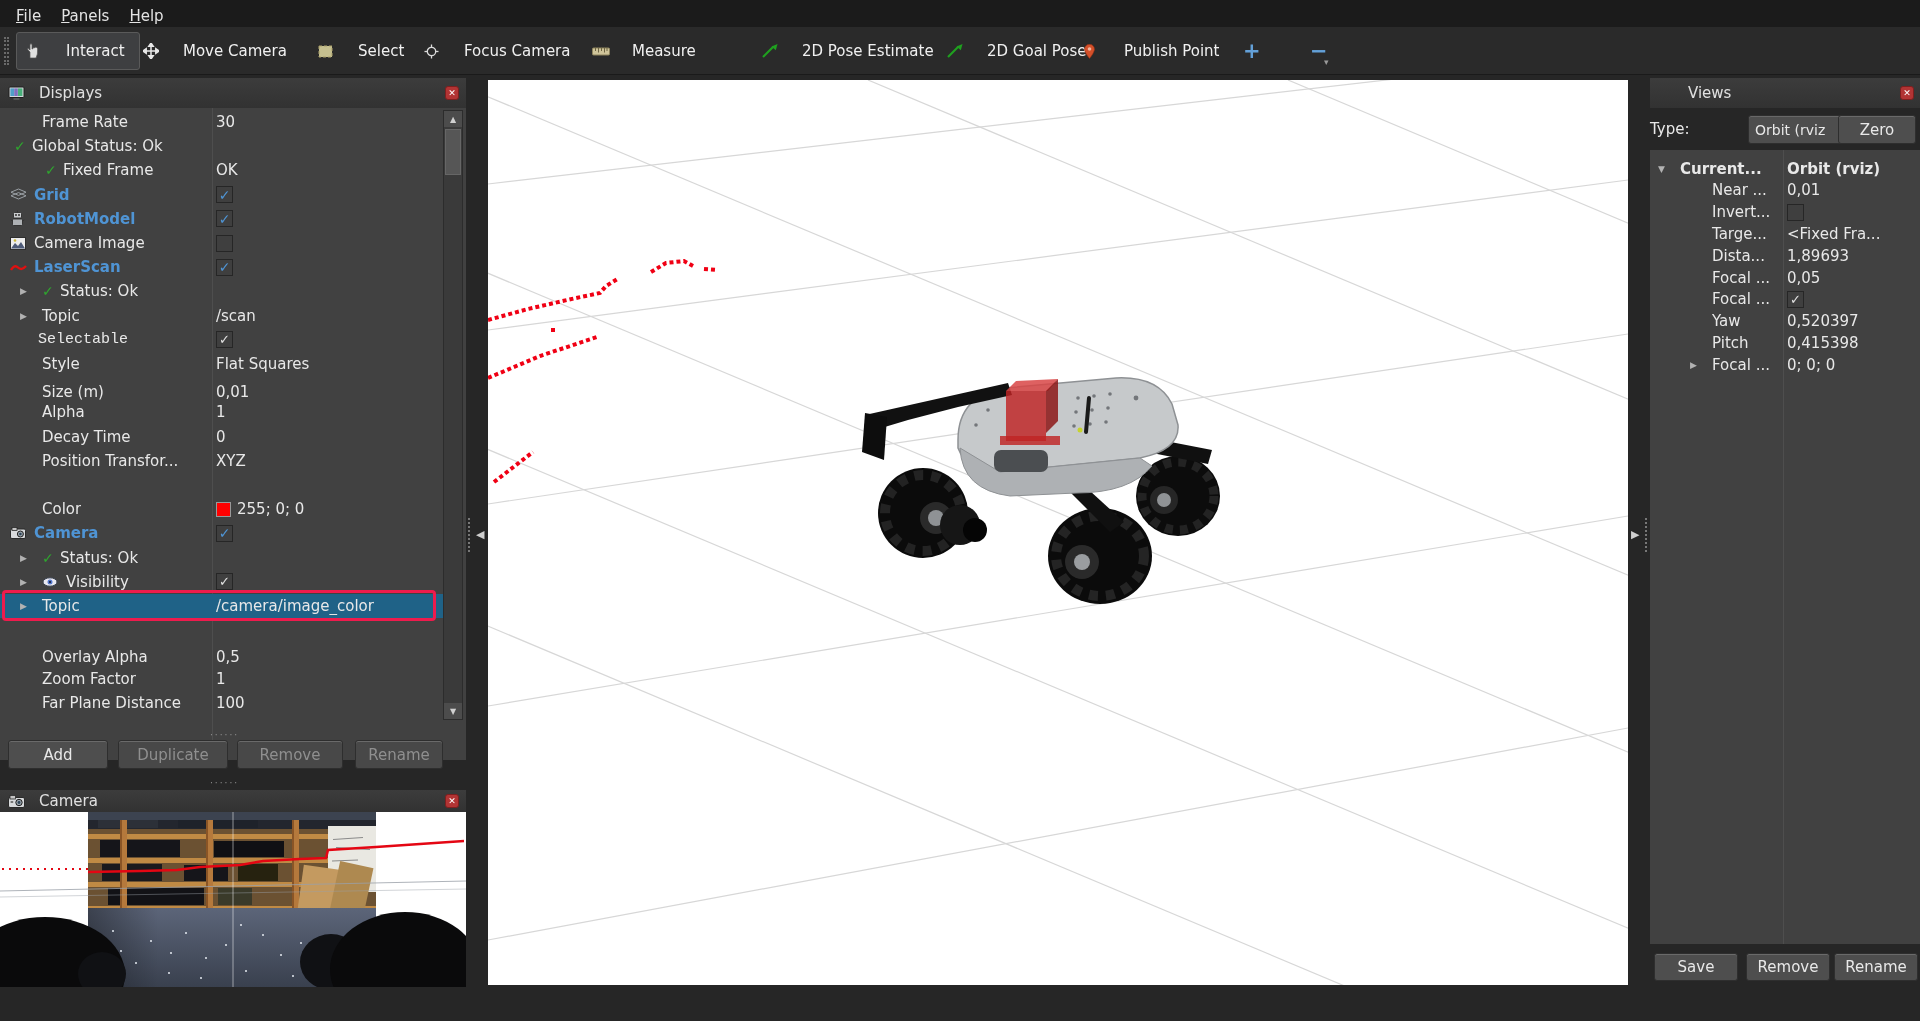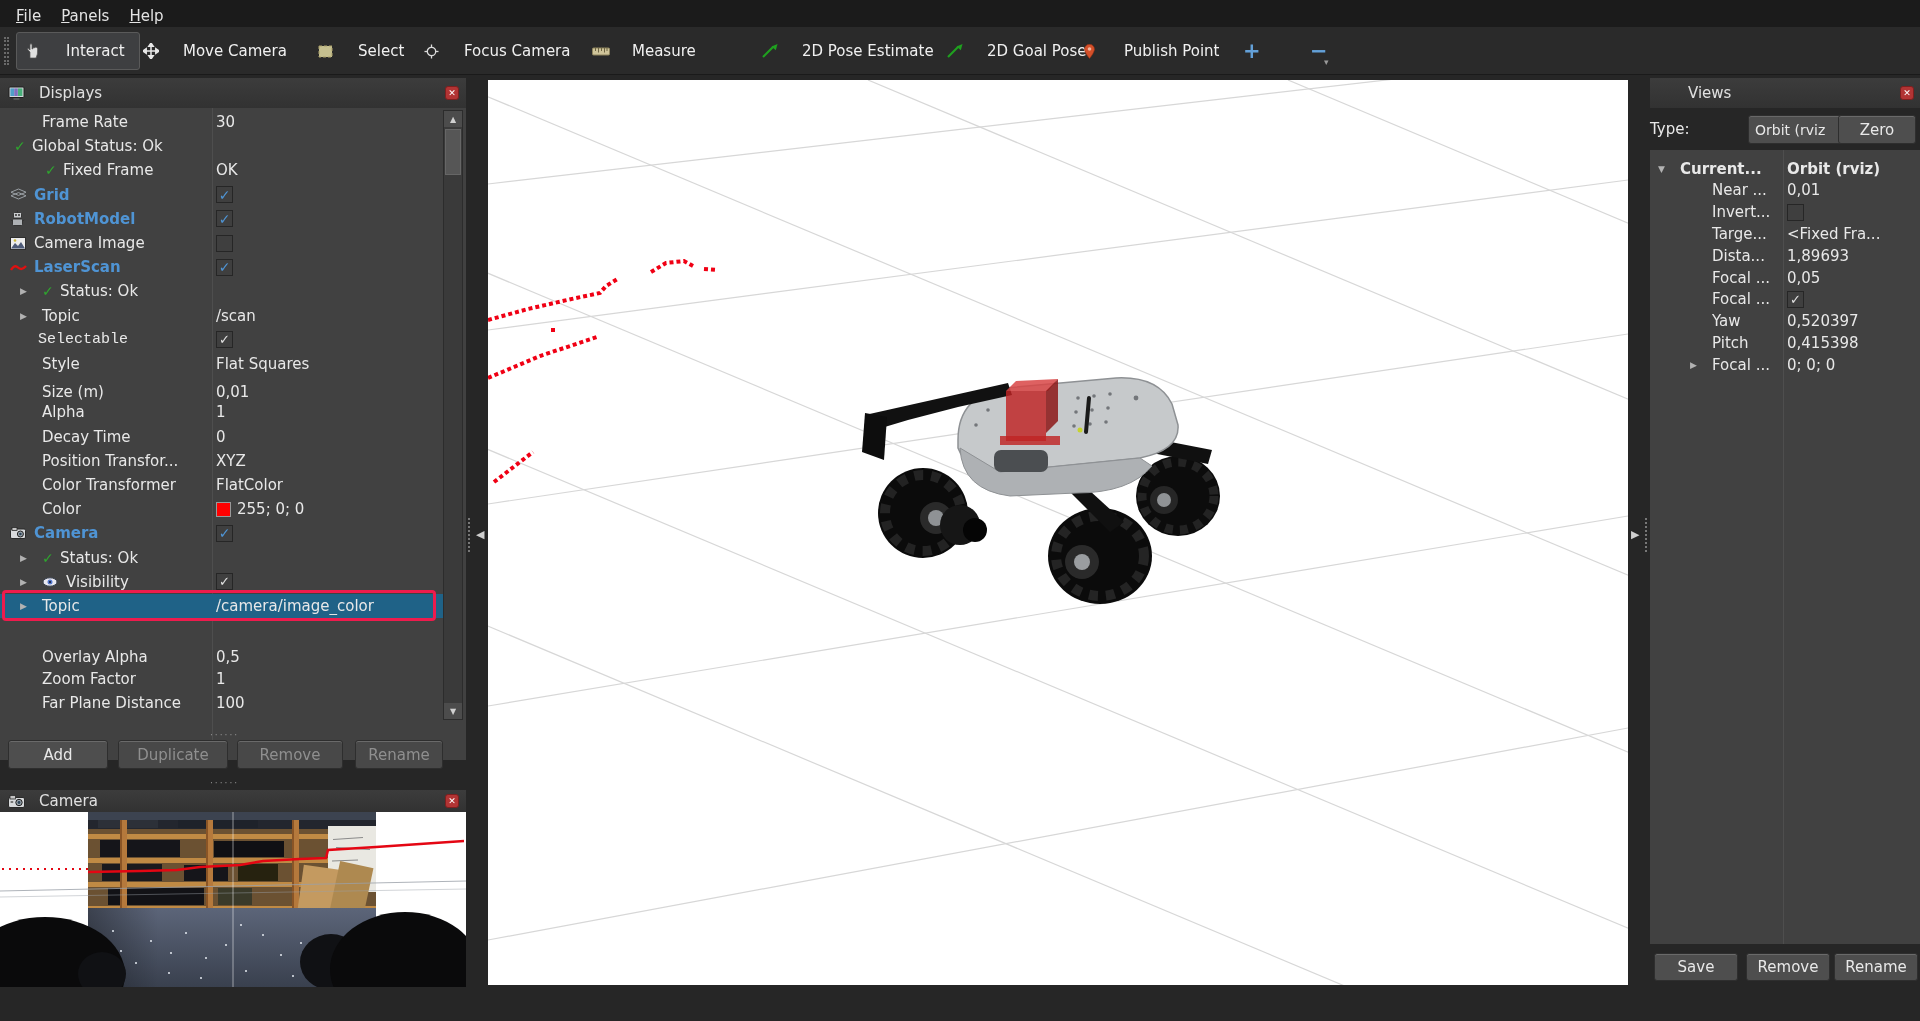--- a/index.html
+++ b/index.html
@@ -356,28 +356,20 @@
             <span class="val">
               <span>0</span>
             </span>
           </div>
           <div class="trow" style="top: 338.8px;">
             <span class="lbl" style="padding-left: 42px;">
               <span>Position Transfor...</span>
             </span>
             <span class="val">
               <span>XYZ</span>
-            </span>
-          </div>
-          <div class="trow" style="top: 363px;">
-            <span class="lbl" style="padding-left: 42px;">
-              <span>Color Transformer</span>
-            </span>
-            <span class="val">
-              <span>FlatColor</span>
             </span>
           </div>
           <div class="trow" style="top: 387.2px;">
             <span class="lbl" style="padding-left: 42px;">
               <span>Color</span>
             </span>
             <span class="val">
               <span class="swatch" style="background: rgb(255, 0, 0);"></span>
               <span>255; 0; 0</span>
             </span>

